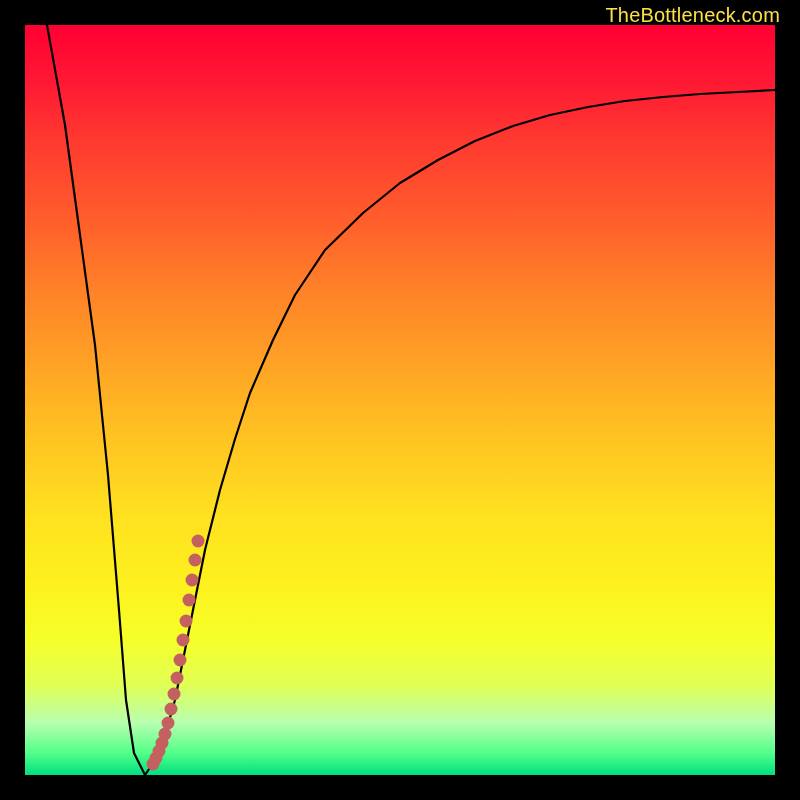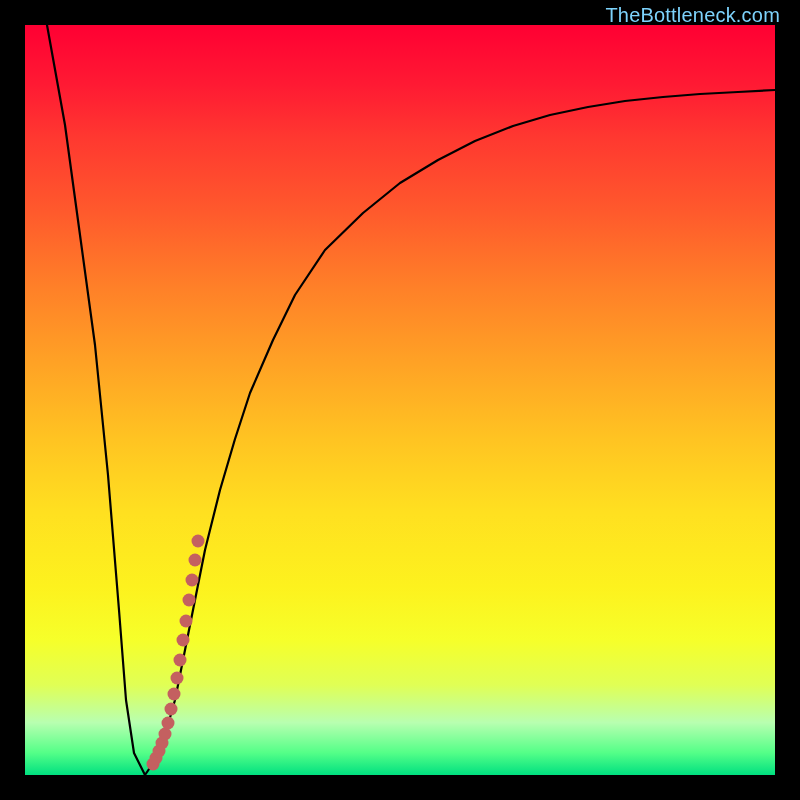--- a/index.html
+++ b/index.html
@@ -44,21 +44,21 @@
     position: absolute;
     inset: 0;
     width: 750px;
     height: 750px;
     overflow: visible;
   }
   .attribution {
     position: absolute;
     top: 4px;
     right: 20px;
-    color: #7dd3fc;
+    color: #fde047;
     font-size: 20px;
     font-weight: 500;
     letter-spacing: 0.2px;
     user-select: none;
     z-index: 5;
   }
 </style>
 </head>
 <body>
 

